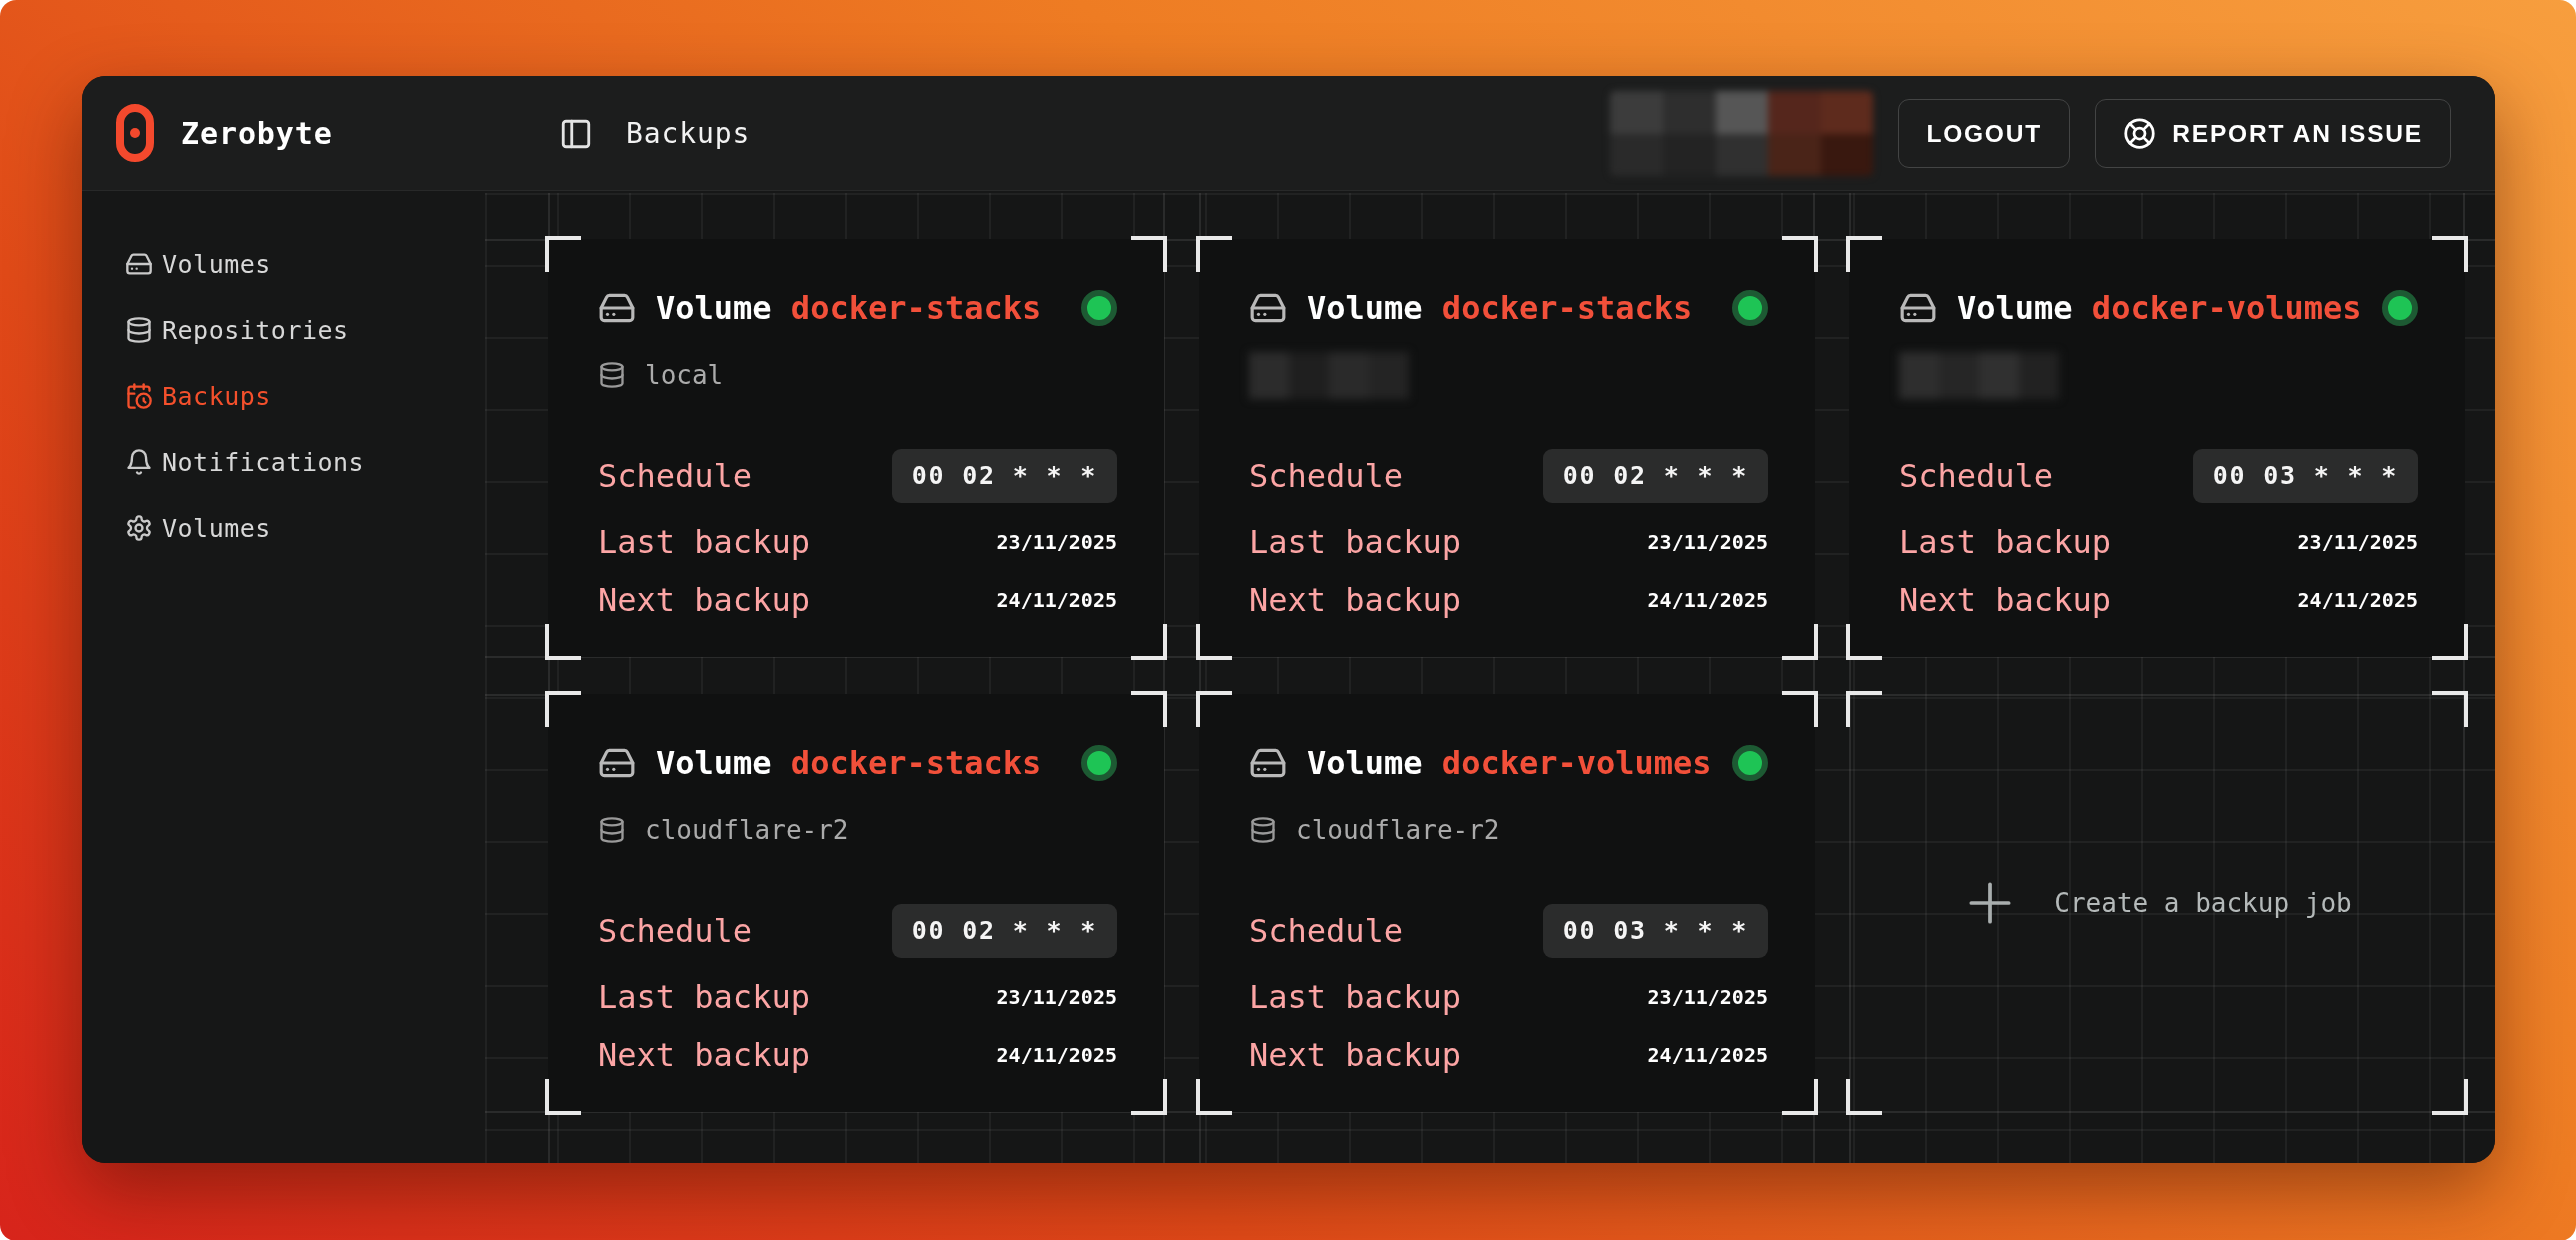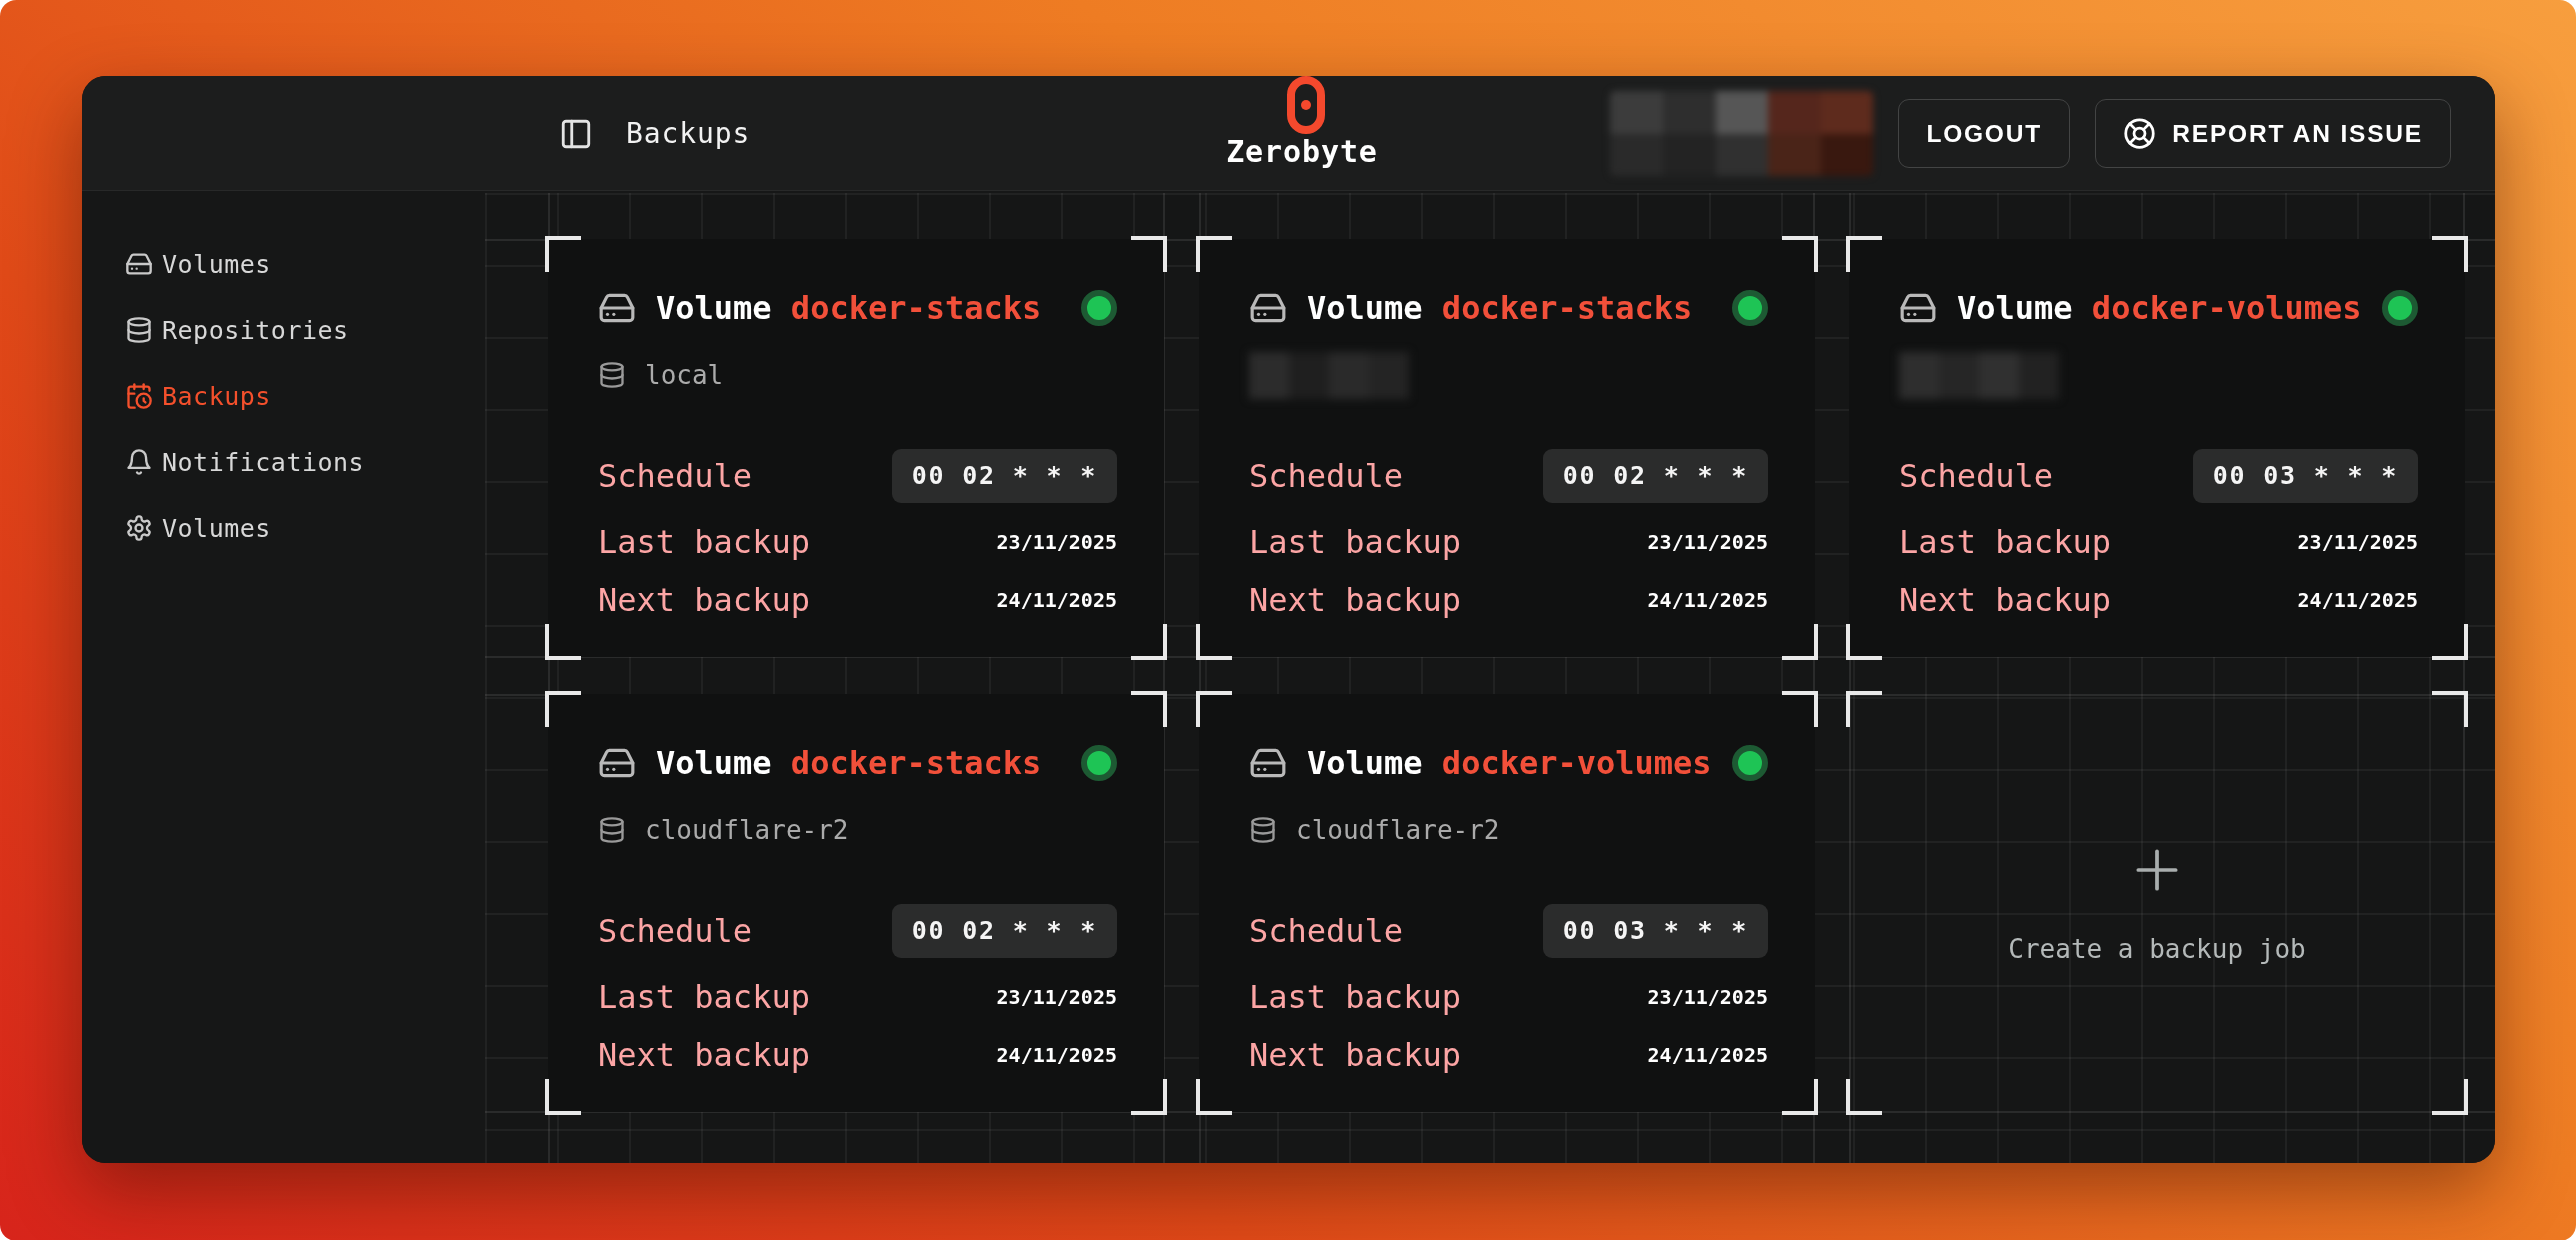--- a/index.html
+++ b/index.html
@@ -15,21 +15,21 @@
   .window {
     position:absolute; left:82px; top:76px; width:2413px; height:1087px;
     background:#161717; border-radius:23.5px; overflow:hidden;
     box-shadow:0 27px 72px rgba(60,10,0,.45);
   }
 
   
   .topbar {
     position:absolute; left:0; top:0; width:100%; height:115px;
     background:#1c1d1d; border-bottom:1.8px solid #282929;
-    display:flex; align-items:center;flex-direction:column;
+    display:flex; align-items:center;
   }
   .logo-mark {
     width:38px; height:58px; border:8.2px solid #f4492d; border-radius:19px;
     margin-left:34px; position:relative; flex:0 0 auto;
   }
   .logo-mark .logo-dot {
     position:absolute; left:50%; top:50%; transform:translate(-50%,-50%);
     width:10px; height:10px; border-radius:50%; background:#f4492d;
   }
   .brand { color:#ffffff; font-size:30px; font-weight:bold; margin-left:27px; letter-spacing:0.9px; }
@@ -100,21 +100,21 @@
   .stat-row { display:flex; align-items:center; justify-content:space-between; }
   .stat-row + .stat-row { margin-top:20px; }
   .stat-label { font-size:32px; color:#fca5a5; }
   .stat-value { font-size:20px; font-weight:bold; color:#ffffff; }
   .sched-badge {
     background:#2b2c2c; border-radius:9px; padding:12.7px 20px;
     font-size:25px; font-weight:bold; color:#f5f5f5; letter-spacing:1.8px;
   }
 
   .create-card {
-    position:absolute; width:616px; height:418px; display:flex; flex-direction:column;
+    position:absolute; width:616px; height:418px; display:flex; flex-direction:row;
     align-items:center; justify-content:center; gap:36px; cursor:pointer;
   }
   .create-card svg { width:56px; height:56px; color:#a9aeae; }
   .create-label { font-size:26px; color:#b4b9b9; }
 </style>
 </head>
 <body>
 
 <svg width="0" height="0" style="position:absolute">
   <defs>

